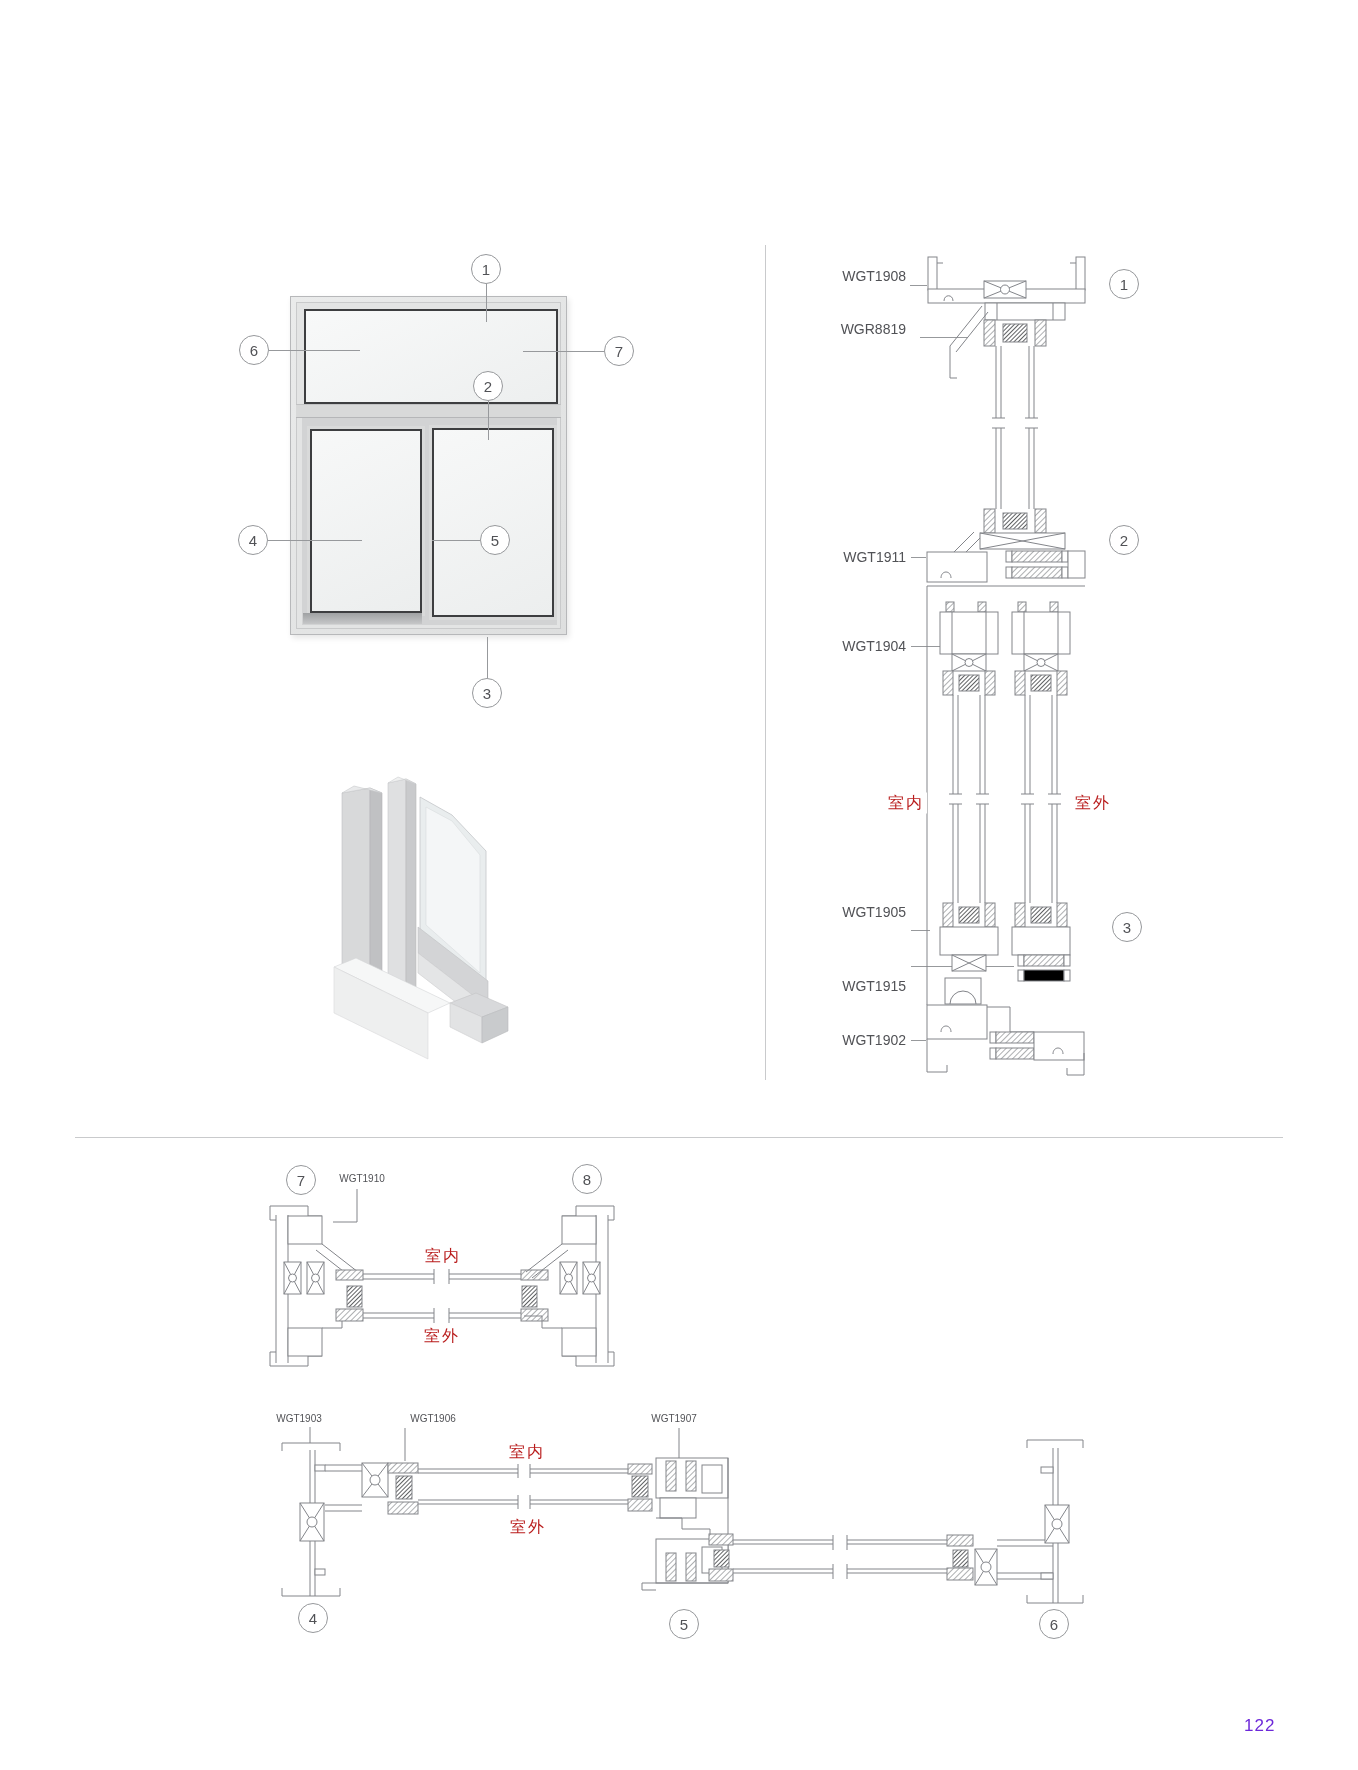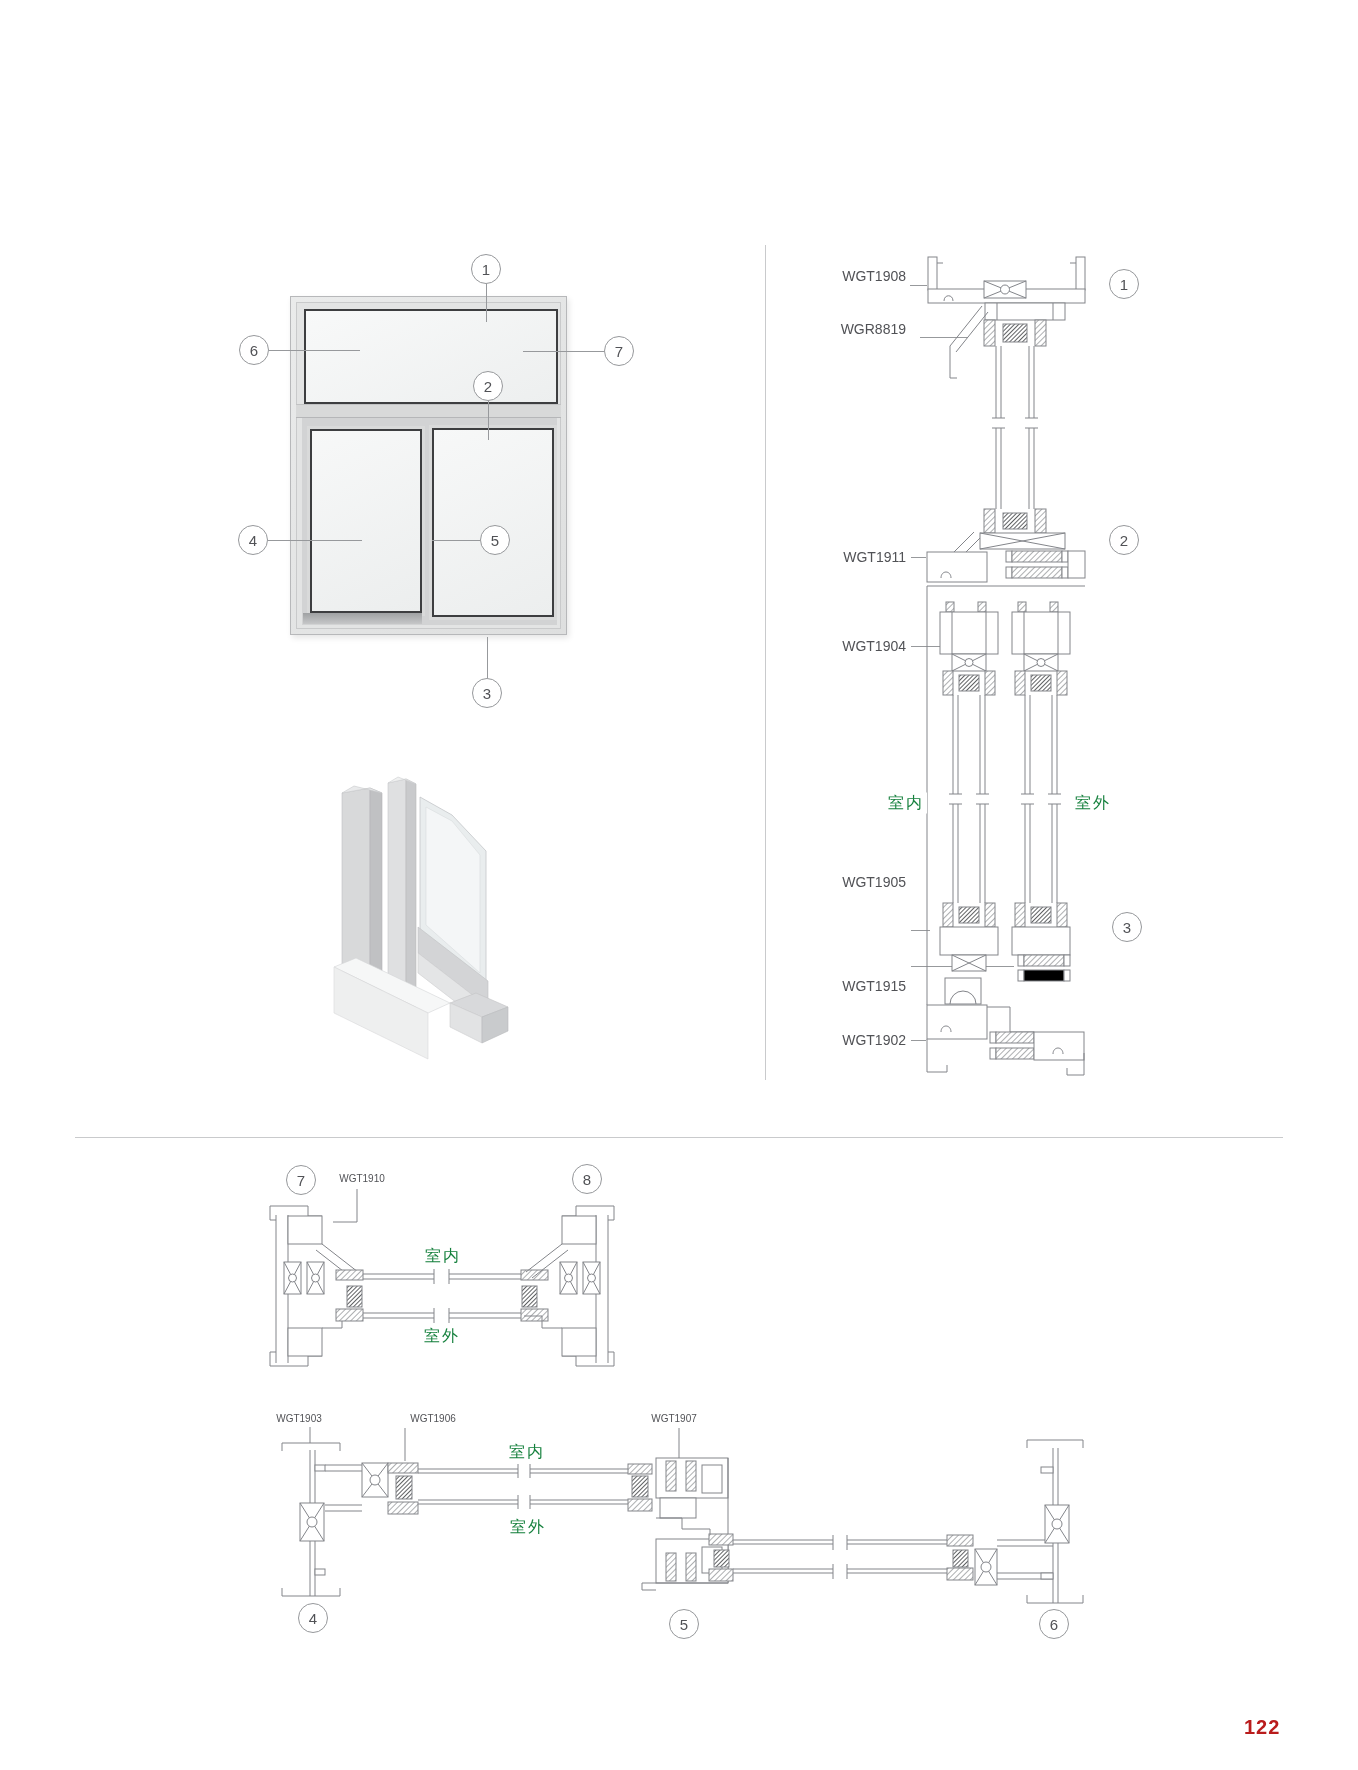--- a/index.html
+++ b/index.html
@@ -8,27 +8,27 @@
         font-family:"Liberation Sans","DejaVu Sans",sans-serif;color:#55565a;overflow:hidden}
   .lead{position:absolute;background:#97999c}
   .lead.h{height:1px}
   .lead.v{width:1px}
   .callout{position:absolute;width:30px;height:30px;border:1.3px solid #96989b;border-radius:50%;
            background:#fff;display:flex;align-items:center;justify-content:center;
            font-size:15px;color:#515256;transform:translate(-50%,-50%);z-index:5}
   .plabel{position:absolute;font-size:14px;color:#515256;white-space:nowrap;line-height:16px}
   .plabel.r{left:790px;width:116px;text-align:right}
   .plabel.c{transform:translate(-50%,-50%);font-size:10px}
-  .cjk{position:absolute;font-size:16px;color:#15803d;white-space:nowrap;
+  .cjk{position:absolute;font-size:16px;color:#b91c1c;white-space:nowrap;
        transform:translate(-50%,-50%);letter-spacing:2px;background:#fff;padding:0 3px;z-index:4}
   .drawing{position:absolute}
   .ln{fill:none;stroke:#83858a;stroke-width:1}
   .wh{fill:#ffffff;stroke:#83858a;stroke-width:1}
   .divider{position:absolute;background:#c9cacc}
-  .pagenum{position:absolute;font-size:20px;font-weight:bold;color:#b91c1c;letter-spacing:1px}
+  .pagenum{position:absolute;font-size:17px;font-weight:normal;color:#6d28d9;letter-spacing:1px}
 
   
   .win{position:absolute;left:290px;top:296px;width:277px;height:339px;
        background:linear-gradient(135deg,#eaebeb,#dedfdf);border:1px solid #b7b8ba;
        box-shadow:2px 3px 6px rgba(0,0,0,.10)}
   .win-lip{position:absolute;left:5px;top:5px;right:5px;bottom:5px;background:#e3e4e4;border:1px solid #c9cacb}
   .fixed-glass{position:absolute;left:13px;top:12px;width:254px;height:95px;border:2px solid #3d3e40;
        background:linear-gradient(155deg,#f8f9f9,#edefef)}
   .transom{position:absolute;left:5px;top:107px;right:5px;height:14px;background:#d8d9d9;
        border-top:1px solid #c2c3c4;border-bottom:1px solid #b5b6b8}
@@ -88,21 +88,21 @@
     <polygon points="120,248 152,262 152,288 120,272" fill="#e2e3e4" stroke="#cccdcf" stroke-width="0.6"></polygon>
     <polygon points="152,262 178,252 178,276 152,288" fill="#c9cbcd" stroke="#b8babc" stroke-width="0.6"></polygon>
   </svg>
 
   <div class="divider" style="left:765px;top:245px;width:1px;height:835px"></div>
 
   <div class="plabel r" style="top:268px">WGT1908</div>
   <div class="plabel r" style="top:321px">WGR8819</div>
   <div class="plabel r" style="top:549px">WGT1911</div>
   <div class="plabel r" style="top:638px">WGT1904</div>
-  <div class="plabel r" style="top:874px">WGT1905</div>
+  <div class="plabel r" style="top:904px">WGT1905</div>
   <div class="plabel r" style="top:978px">WGT1915</div>
   <div class="plabel r" style="top:1032px">WGT1902</div>
 
   <div class="lead h" style="left:910px;top:285px;width:17px"></div>
   <div class="lead h" style="left:920px;top:337px;width:48px"></div>
   <div class="lead h" style="left:911px;top:557px;width:15px"></div>
   <div class="lead h" style="left:911px;top:646px;width:31px"></div>
   <div class="lead h" style="left:911px;top:930px;width:19px"></div>
   <div class="lead h" style="left:911px;top:966px;width:103px"></div>
   <div class="lead h" style="left:911px;top:1040px;width:15px"></div>

